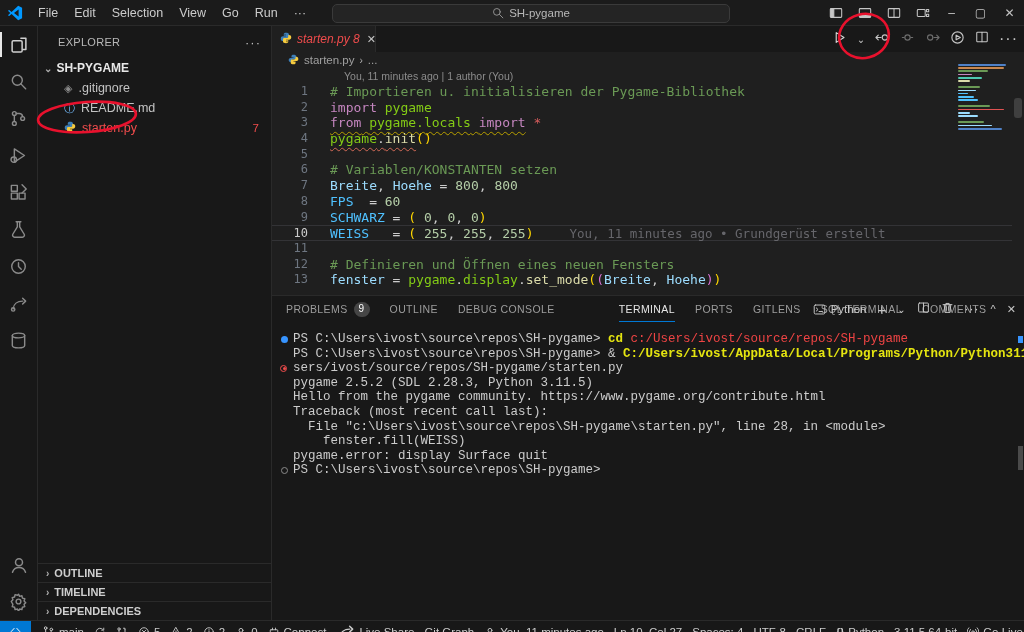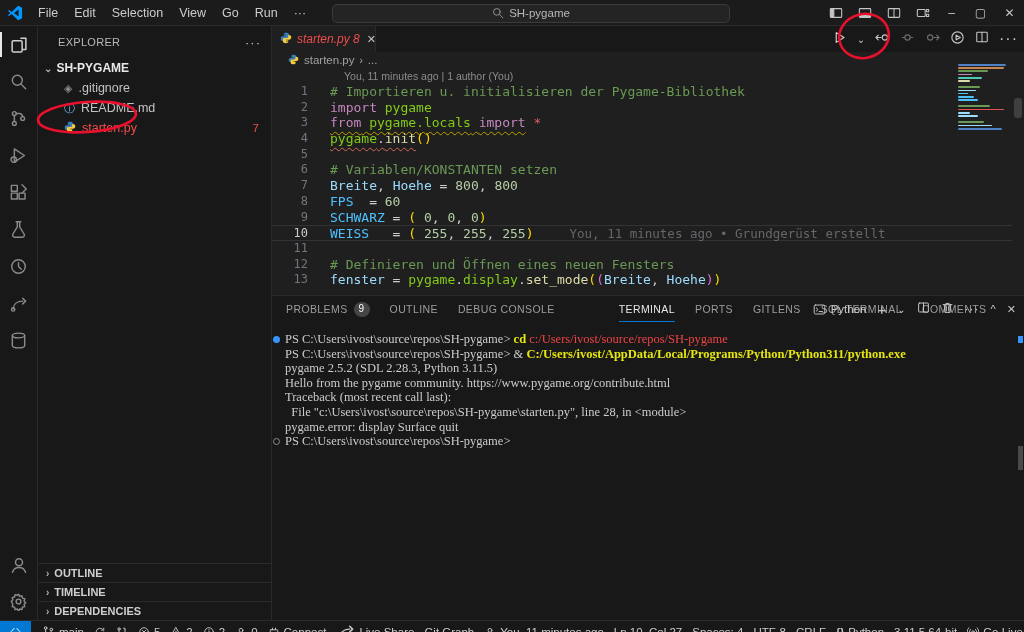--- a/index.html
+++ b/index.html
@@ -66,21 +66,21 @@
   .ed-scrollthumb { position:absolute; right:2px; top:72px; width:8px; height:20px; background:#3f3f3f; border-radius:3px; }
 
   
   .panel { position:absolute; top:295px; left:272px; width:752px; height:325px; background:#181818; border-top:1px solid #2a2a2a; }
   .panel-tabs { height:26px; display:flex; align-items:center; padding-left:14px; gap:20px; }
   .ptab { font-size:10.5px; letter-spacing:.4px; color:#9d9d9d; display:flex; align-items:center; gap:6px; height:26px; line-height:26px; }
   .ptab.active { color:#e7e7e7; border-bottom:1px solid #0078d4;margin-left:44px; }
   .ptab .pbadge { background:#454545; color:#fff; border-radius:9px; min-width:16px; height:15px; font-size:10px; display:flex; align-items:center; justify-content:center; padding:0 4px; }
   .panel-actions { position:absolute; right:8px; top:0; height:26px; display:flex; align-items:center; gap:11px; color:#c5c5c5; font-size:12px; }
   .shell-label { display:flex; align-items:center; gap:5px; font-size:11.5px; color:#cccccc; }
-  .terminal { position:absolute; top:36px; left:0; width:740px; font-family:Liberation Serif, serif; font-size:12.5px; }
+  .terminal { position:absolute; top:36px; left:8px; width:740px; font-family:Liberation Mono, monospace; font-size:12.5px; }
   .t-line { height:14.6px; line-height:14.6px; display:flex; white-space:pre; }
   .t-gutter { width:13px; flex:none; display:flex; align-items:center; justify-content:flex-start; }
   .t-dot { width:7px; height:7px; border-radius:50%; background:#3794ff; margin-left:1px; }
   .t-err { width:7px; height:7px; border-radius:50%; border:1.5px solid #f14c4c; margin-left:0; position:relative; }
   .t-err::after{content:"";position:absolute;left:1.5px;top:1.5px;width:3px;height:3px;border-radius:50%;background:#f14c4c;}
   .t-ring { width:7px; height:7px; border-radius:50%; border:1px solid #8a8a8a; margin-left:1px; }
   .term-scroll-mark { position:absolute; right:1px; top:40px; width:5px; height:7px; background:#3794ff; }
   .term-scroll-thumb { position:absolute; right:1px; top:150px; width:5px; height:24px; background:#4a4a4a; }
 
   
@@ -410,24 +410,26 @@
       <span><svg class="i" width="13" height="13" viewBox="0 0 16 16" style="stroke:#c5c5c5">
             <path d="M2.5 4.5h11M6 4.5V3h4v1.5M4 4.5 4.8 14h6.4l.8-9.5M6.5 7v4.5M9.5 7v4.5"></path>
           </svg></span>
       <span style="letter-spacing:1px;">···</span>
       <span style="font-size:11px;">^</span>
       <span style="font-size:11px;">✕</span>
     </div>
     <div class="terminal">
         <div class="t-line"><span class="t-gutter"><span class="t-dot"></span></span><span style="color: rgb(204, 204, 204);">PS C:\Users\ivost\source\repos\SH-pygame&gt; </span><span style="color: rgb(229, 229, 16); font-weight: bold;">cd</span><span style="color: #ef4444;"> c:/Users/ivost/source/repos/SH-pygame</span></div>
         <div class="t-line"><span class="t-gutter"></span><span style="color: rgb(204, 204, 204);">PS C:\Users\ivost\source\repos\SH-pygame&gt; &amp; </span><span style="color: rgb(229, 229, 16); font-weight: bold;">C:/Users/ivost/AppData/Local/Programs/Python/Python311/python.exe</span></div>
+        <div class="t-line"><span class="t-gutter"><span class="t-err"></span></span><span style="color: rgb(204, 204, 204);">sers/ivost/source/repos/SH-pygame/starten.py</span></div>
         <div class="t-line"><span class="t-gutter"></span><span style="color: rgb(204, 204, 204);">pygame 2.5.2 (SDL 2.28.3, Python 3.11.5)</span></div>
         <div class="t-line"><span class="t-gutter"></span><span style="color: rgb(204, 204, 204);">Hello from the pygame community. https://www.pygame.org/contribute.html</span></div>
         <div class="t-line"><span class="t-gutter"></span><span style="color: rgb(204, 204, 204);">Traceback (most recent call last):</span></div>
         <div class="t-line"><span class="t-gutter"></span><span style="color: rgb(204, 204, 204);">  File "c:\Users\ivost\source\repos\SH-pygame\starten.py", line 28, in &lt;module&gt;</span></div>
+        <div class="t-line"><span class="t-gutter"></span><span style="color: rgb(204, 204, 204);">    fenster.fill(WEISS)</span></div>
         <div class="t-line"><span class="t-gutter"></span><span style="color: rgb(204, 204, 204);">pygame.error: display Surface quit</span></div>
         <div class="t-line"><span class="t-gutter"><span class="t-ring"></span></span><span style="color: rgb(204, 204, 204);">PS C:\Users\ivost\source\repos\SH-pygame&gt;</span></div>
       </div>
     <div class="term-scroll-mark"></div>
     <div class="term-scroll-thumb"></div>
   </div>
 
   <div class="statusbar">
     <div style="display:flex;align-items:center;height:22px;">
         <div class="sb-remote">

